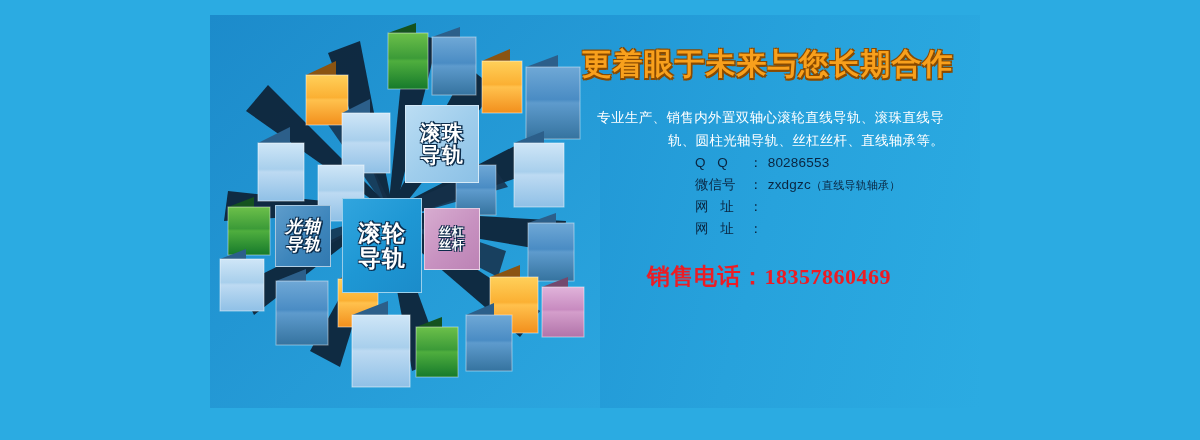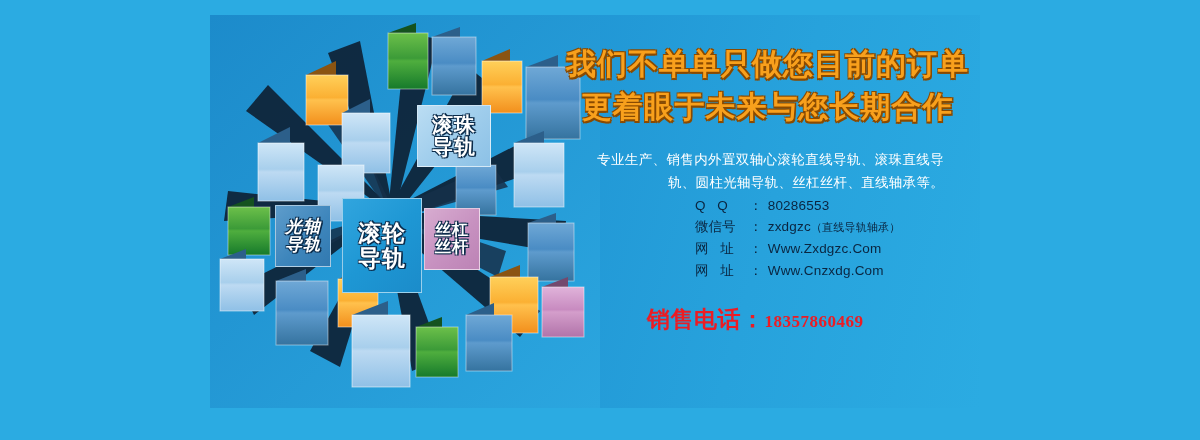--- a/index.html
+++ b/index.html
@@ -35,39 +35,38 @@
     line-height:1.06;
     letter-spacing:1px;
     text-shadow:
        1.4px 1.4px 0 #0b2b4a,
       -0.8px -0.8px 0 #0b2b4a,
        1.4px -0.8px 0 #0b2b4a,
       -0.8px 1.4px 0 #0b2b4a;
     border:1px solid rgba(255,255,255,.55);
   }
   #tile-gunzhu{
-    left:195px; top:90px; width:74px; height:62px;
+    left:195px; top:90px; width:74px; height:78px;
     font-size:21px;
     background:linear-gradient(135deg,#BBDDF3 0%,#9FCDEC 52%,#8CC1E6 100%);
-    margin-left:12px;
   }
   #tile-guangzhou{
     left:65px; top:190px; width:56px; height:62px;
     font-size:17px;
     background:linear-gradient(135deg,#5E9CCB 0%,#3E86BC 55%,#3179B0 100%);
     font-style:italic;
   }
   #tile-gunlun{
     left:132px; top:183px; width:80px; height:95px;
     font-size:23px;
     background:linear-gradient(135deg,#31A5DE 0%,#1E97D4 50%,#1B8CCA 100%);
   }
   #tile-sigang{
     left:214px; top:193px; width:56px; height:62px;
-    font-size:16px;
+    font-size:12px;
     background:linear-gradient(135deg,#D7ACD0 0%,#C791C0 55%,#BC83B5 100%);
   }
 
   
   #copy-block{
     position:absolute; left:345px; top:0;
     width:425px; height:393px;
   }
   #headline{
     margin-top:28px;
@@ -118,21 +117,21 @@
     margin-top:22px;
     padding-left:92px;
     color:#EC1C24;
     font-weight:bold;
     font-size:23px;
     white-space:nowrap;
     letter-spacing:.5px;
   }
   #phone-number{
     font-family:"Liberation Serif", serif;
-    font-size:17px;
+    font-size:22px;
     letter-spacing:.5px;
   }
 </style>
 </head>
 <body>
 
 <div id="banner-panel">
 
   <div id="cube-cluster">
     <svg width="390" height="393" viewBox="0 0 390 393" xmlns="http://www.w3.org/2000/svg">
@@ -307,47 +306,44 @@
     <span>导轨</span>
   </div>
   <div class="tile" id="tile-sigang">
     <span>丝杠</span>
     <span>丝杆</span>
   </div>
 
   <div id="copy-block">
 
     <div id="headline">
-      <span class="line">我们不单单只做您目前的订单</span>
       <span class="line">更着眼于未来与您长期合作</span>
     </div>
 
     <div id="description">专业生产、销售内外置双轴心滚轮直线导轨、滚珠直线导轨、圆柱光轴导轨、丝杠丝杆、直线轴承等。</div>
 
     <div id="contact-list">
       <div class="contact-row">
         <span class="contact-label">Q Q</span>
         <span class="contact-colon">：</span>
         <span class="contact-value">80286553</span>
       </div>
       <div class="contact-row">
         <span class="contact-label wide">微信号</span>
         <span class="contact-colon">：</span>
         <span class="contact-value">zxdgzc</span>
         <span class="contact-note">（直线导轨轴承）</span>
       </div>
       <div class="contact-row">
         <span class="contact-label">网 址</span>
         <span class="contact-colon">：</span>
-        <span class="contact-value">Www.Zxdgzc.Com</span>
       </div>
       <div class="contact-row">
         <span class="contact-label">网 址</span>
         <span class="contact-colon">：</span>
-        <span class="contact-value">Www.Cnzxdg.Com</span>
       </div>
     </div>
 
     <div id="phone-line">
       <span>销售电话：</span><span id="phone-number">18357860469</span>
     </div>
 
   </div>
 </div>
 

